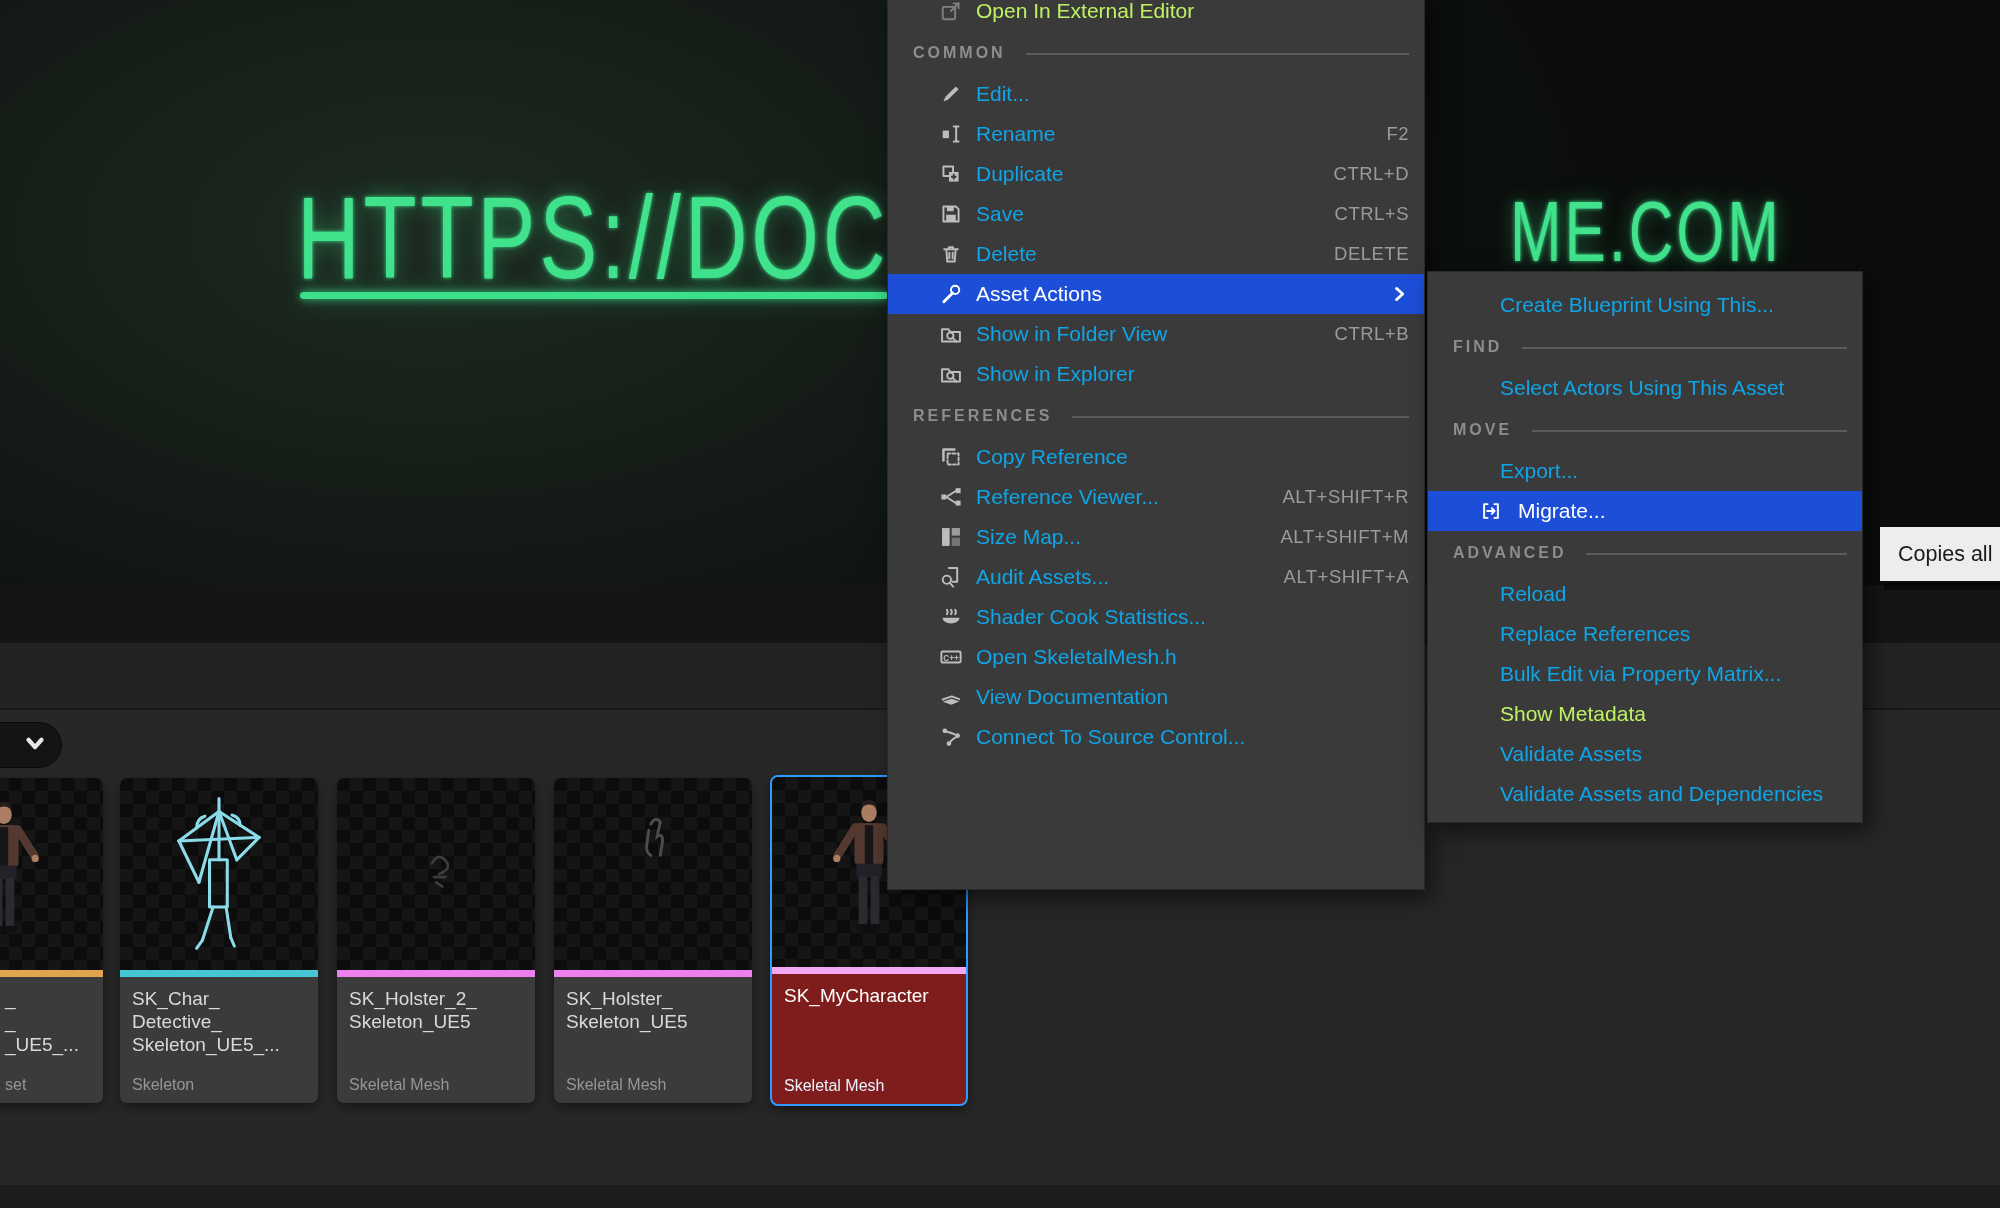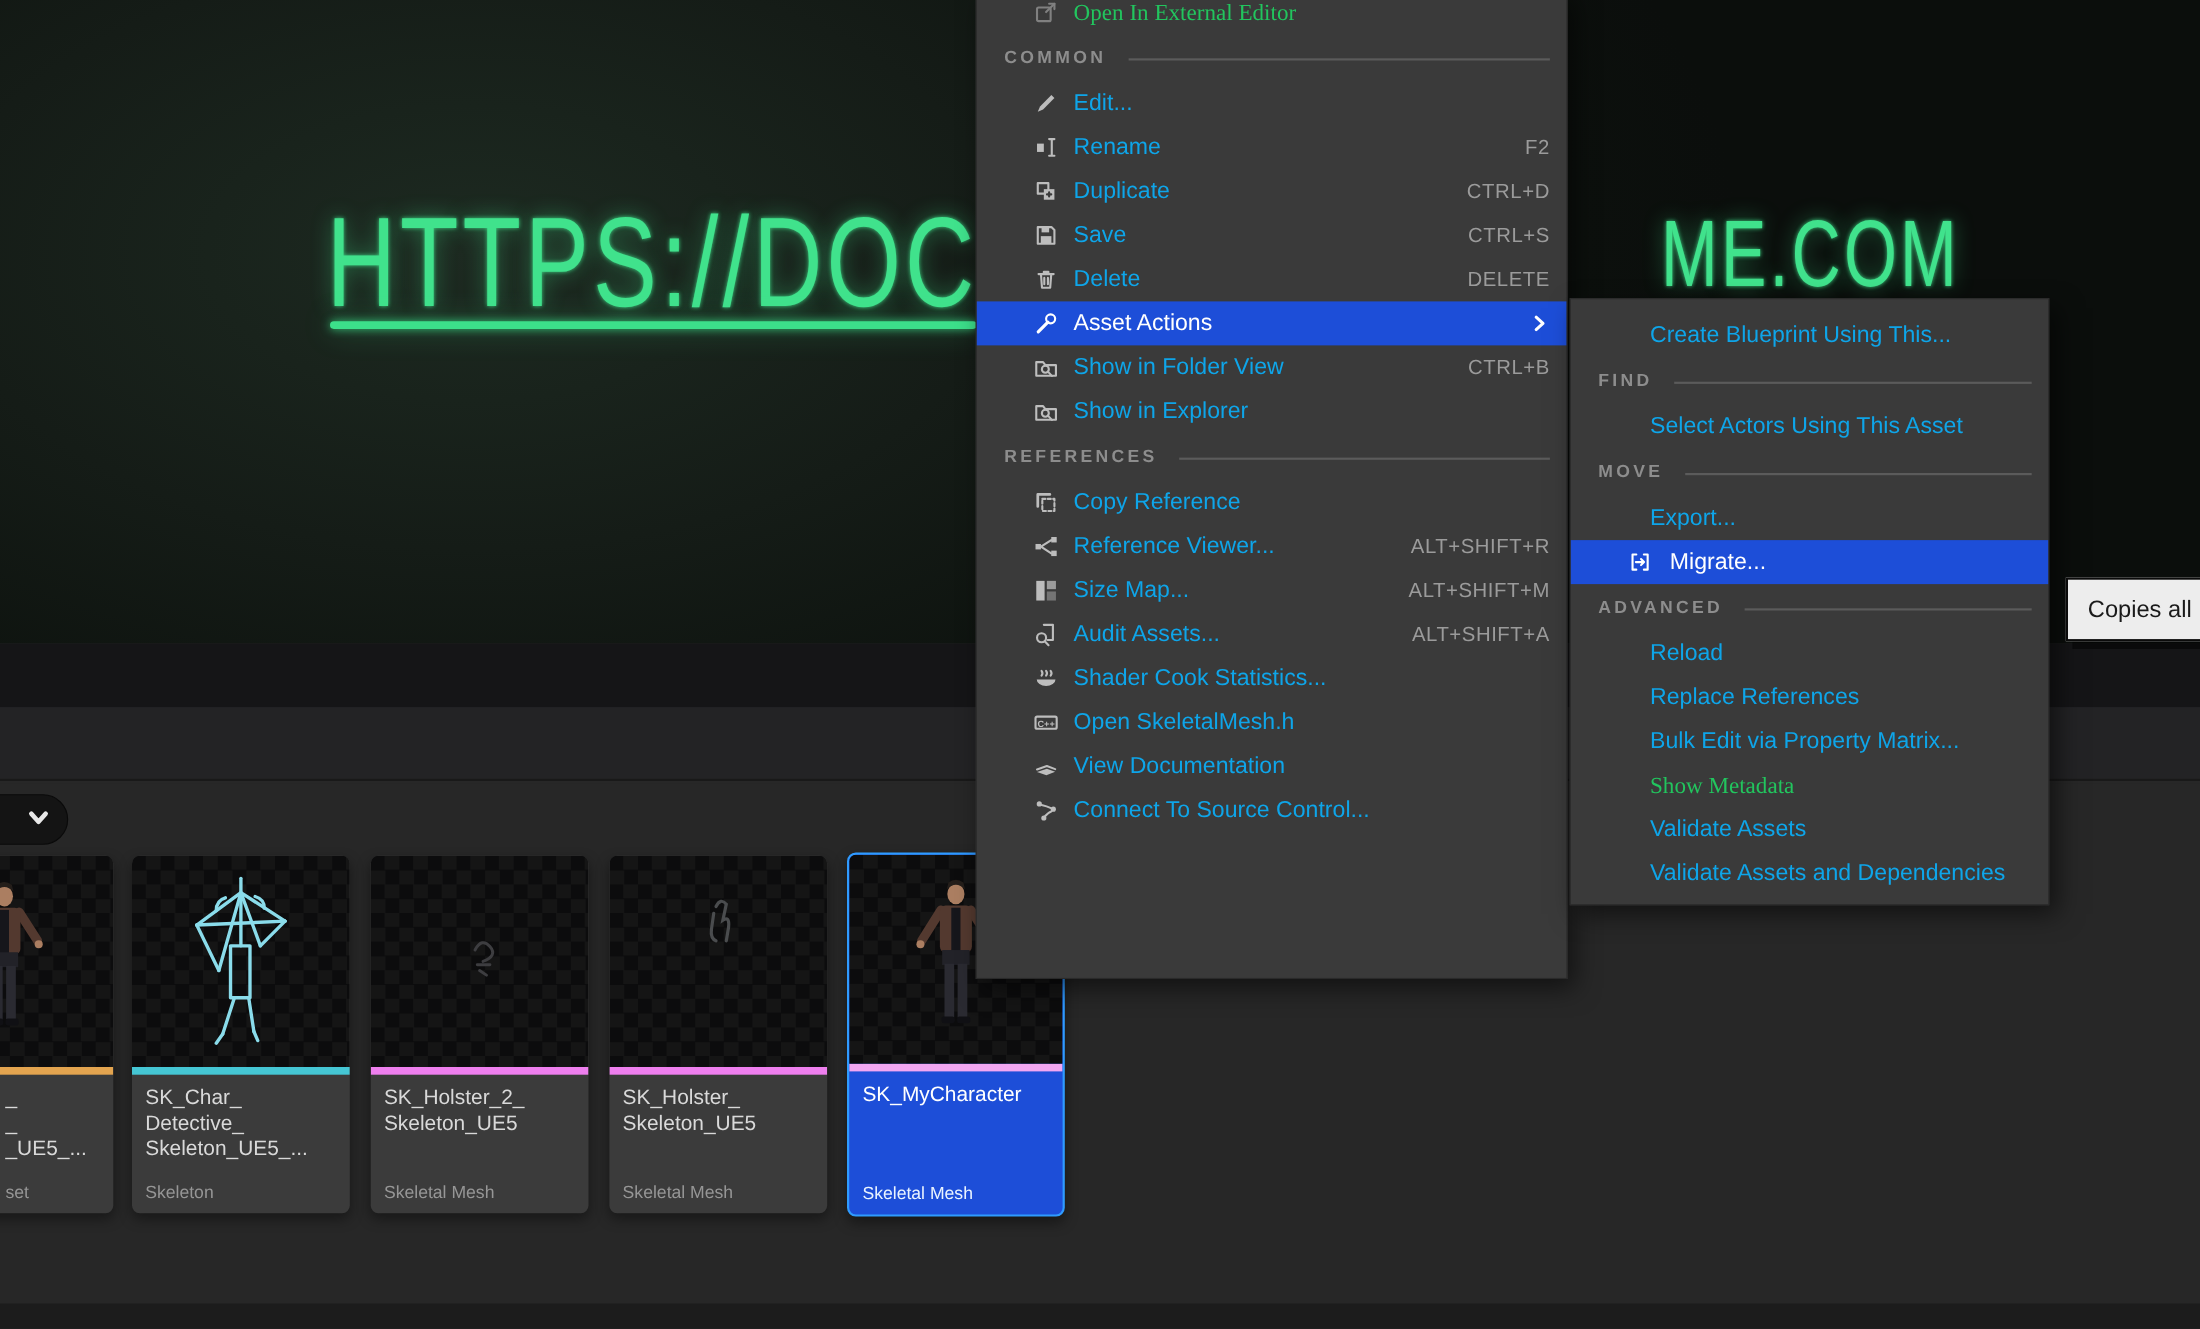--- a/index.html
+++ b/index.html
@@ -34,21 +34,21 @@
 
   
   .view-options { position:absolute; left:-24px; top:722px; width:86px; height:46px; z-index:10;
           background:#141414; border-radius:23px; border:1px solid #0a0a0a;
           display:flex; align-items:center; justify-content:flex-end; padding-right:13px; color:#e8e8e8; cursor:pointer; }
 
   
   .tile { position:absolute; top:778px; width:198px; height:325px; z-index:10;
           background:#3b3b3b; border-radius:7px; overflow:hidden;
           box-shadow:0 5px 12px rgba(0,0,0,.4); }
-  .tile.selected { top:775px; height:331px; border:2px solid #2f9bff; border-radius:8px; background:#1d4ed8; }
+  .tile.selected { top:775px; height:331px; border:2px solid #2f9bff; border-radius:8px; background:#7f1d1d; }
   .thumb { height:192px; position:relative;
           background: conic-gradient(#151515 0 25%, #0c0c0d 0 50%, #151515 0 75%, #0c0c0d 0);
           background-size:26px 26px; }
   .selected .thumb { height:190px; }
   .thumb svg { position:absolute; left:0; right:0; top:0; bottom:0; margin:auto; }
   .accent { height:7px; }
   .tname { padding:10px 12px 0 12px; font-size:19px; line-height:1.22; color:#d9d9d9; white-space:pre-line; }
   .ttype { position:absolute; left:12px; bottom:9px; font-size:16px; color:#969696; }
   .selected .tname { color:#ffffff; }
   .selected .ttype { color:#eaf4ff; }
@@ -62,21 +62,21 @@
   #sub-menu     { left:1427px; top:271px; width:436px; height:552px; z-index:40; padding-top:13px; }
 
   .mrow { height:40px; display:flex; align-items:center; padding-right:15px; cursor:pointer; }
   .mrow .ico { width:26px; flex:none; margin:0 12px 0 50px; color:#bdbdbd;
                display:flex; align-items:center; justify-content:center; }
   .mrow .lbl { font-size:21px; color:#0ea5e9; white-space:nowrap; }
   .mrow .sc  { margin-left:auto; font-size:18.5px; color:#9b9b9b; letter-spacing:.5px; }
   .mrow .arr { margin-left:auto; color:#e2e2e2; display:flex; }
   .mrow.hl   { background:#1d4ed8; }
   .mrow.hl .lbl, .mrow.hl .ico, .mrow.hl .arr { color:#ffffff; }
-  .mrow.dis .lbl { color:#22c55e;font-family:Liberation Serif, serif; }
+  .mrow.dis .lbl { color:#bef264; }
   .mrow.dis .ico { color:#808080; }
 
   #sub-menu .mrow { padding-left:72px; }
   #sub-menu .mrow.has-ico { padding-left:50px; }
   #sub-menu .mrow .ico { margin:0 14px 0 0; }
 
   .mhead { height:43px; display:flex; align-items:center; padding:0 15px 0 25px; cursor:default; }
   .mhead .ht { font-size:16px; font-weight:bold; color:#8d8d8d; letter-spacing:3px; white-space:nowrap; }
   .mhead .hline { flex:1; height:2px; background:#5b5b5b; margin-left:20px; margin-top:2px; }
 

